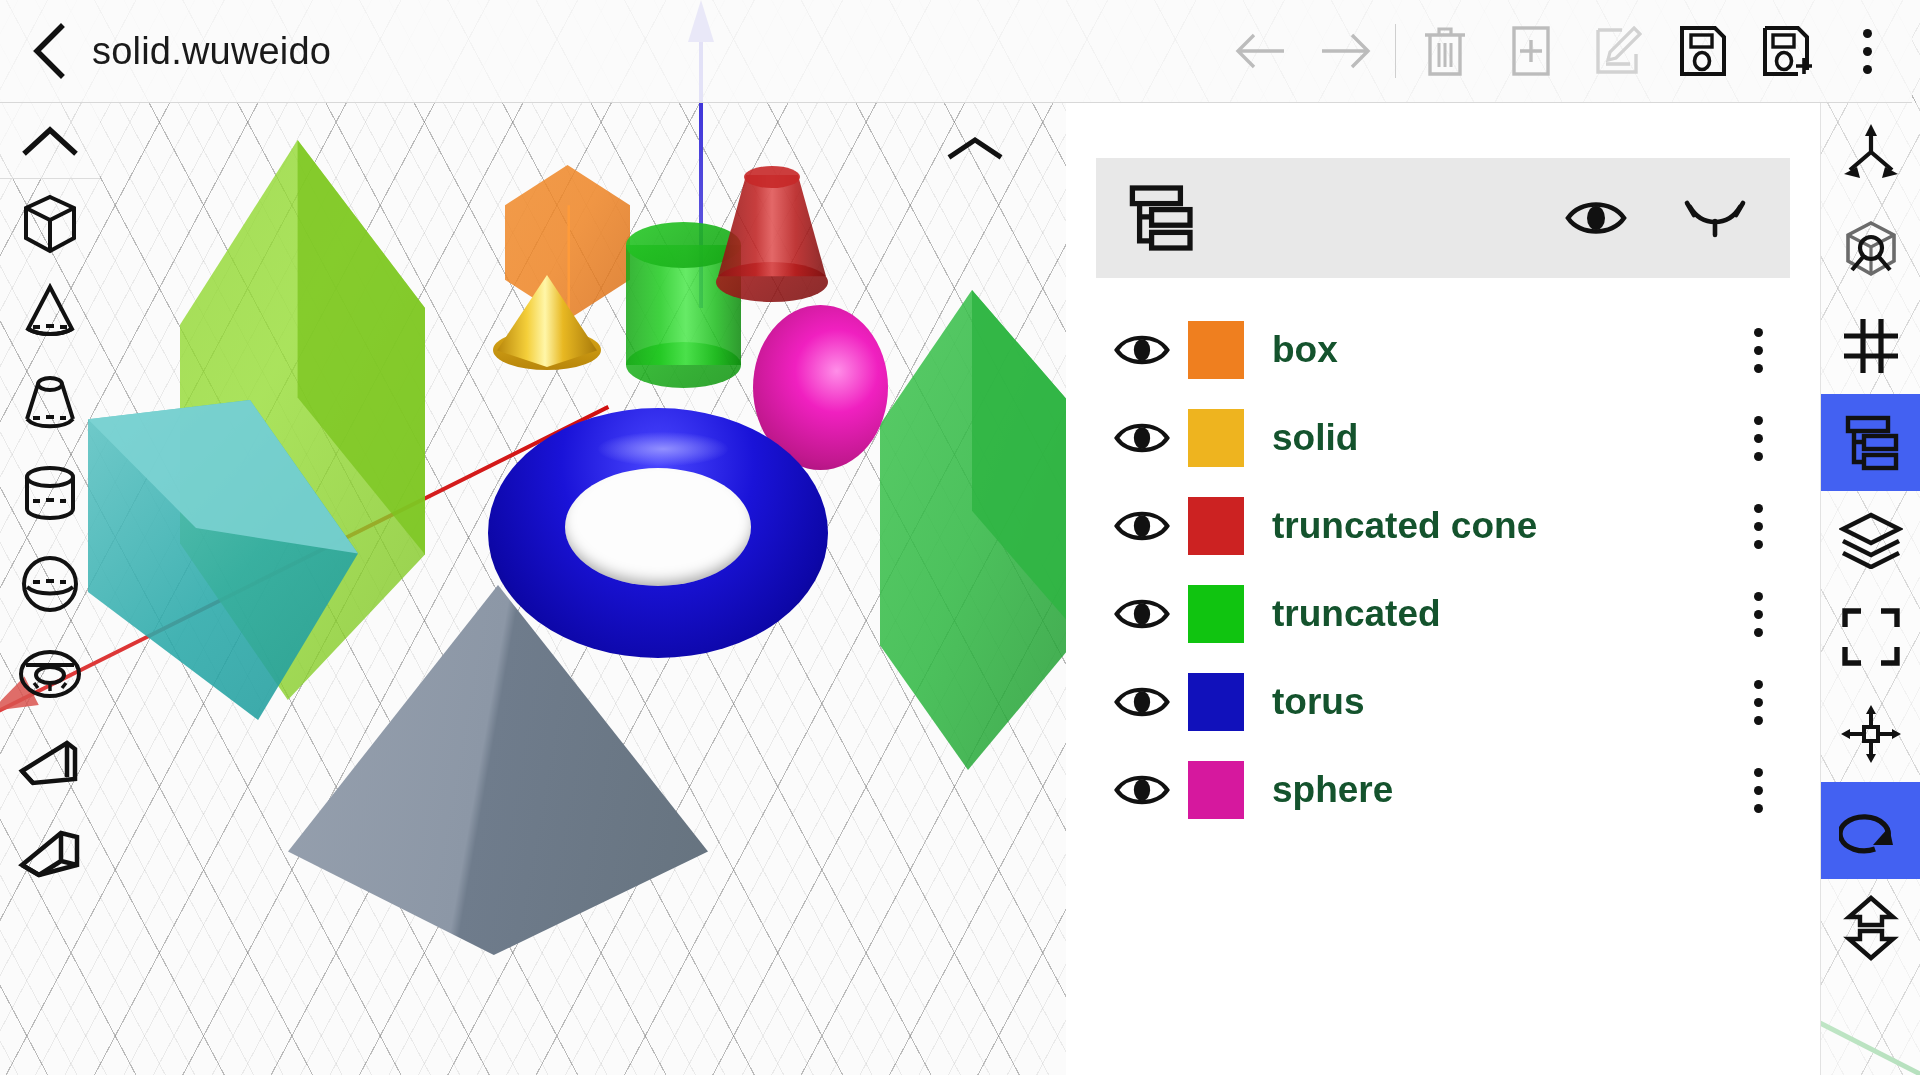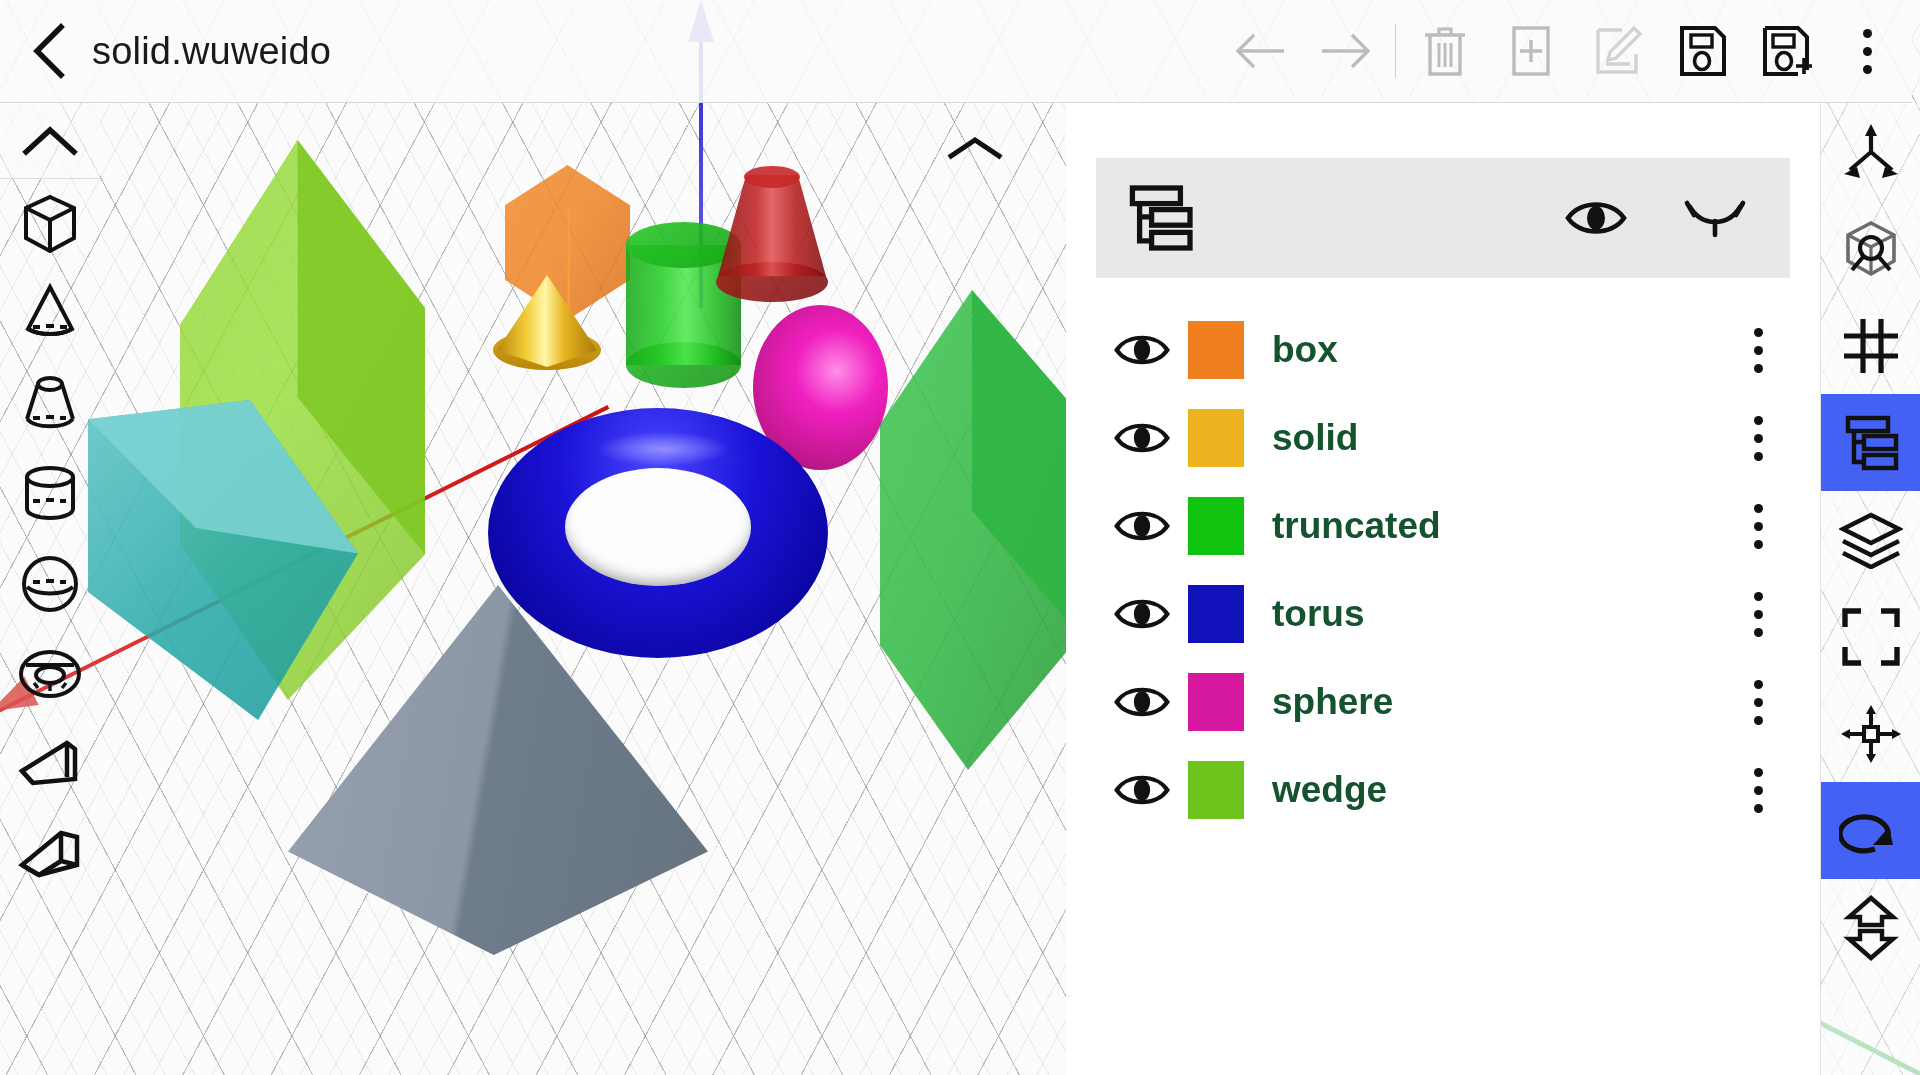--- a/index.html
+++ b/index.html
@@ -638,67 +638,67 @@
             <i></i>
           </div>
         </div>
         <div class="tree-row">
           <div class="eye">
             <svg width="58" height="42" viewBox="0 0 64 46">
               <path d="M4 23 C16 5 48 5 60 23 C48 41 16 41 4 23 Z" fill="none" stroke="#111" stroke-width="4.6"></path>
               <ellipse cx="32" cy="23" rx="9" ry="12" fill="#111"></ellipse>
             </svg>
           </div>
-          <div class="swatch" style="background: rgb(16, 196, 16);"></div>
-          <div class="name">truncated</div>
+          <div class="swatch" style="background: rgb(204, 34, 34);"></div>
+          <div class="name">truncated cone</div>
           <div class="row-dots">
             <i></i>
             <i></i>
             <i></i>
           </div>
         </div>
         <div class="tree-row">
           <div class="eye">
             <svg width="58" height="42" viewBox="0 0 64 46">
               <path d="M4 23 C16 5 48 5 60 23 C48 41 16 41 4 23 Z" fill="none" stroke="#111" stroke-width="4.6"></path>
               <ellipse cx="32" cy="23" rx="9" ry="12" fill="#111"></ellipse>
             </svg>
           </div>
-          <div class="swatch" style="background: rgb(17, 17, 187);"></div>
-          <div class="name">torus</div>
+          <div class="swatch" style="background: rgb(16, 196, 16);"></div>
+          <div class="name">truncated</div>
           <div class="row-dots">
             <i></i>
             <i></i>
             <i></i>
           </div>
         </div>
         <div class="tree-row">
           <div class="eye">
             <svg width="58" height="42" viewBox="0 0 64 46">
               <path d="M4 23 C16 5 48 5 60 23 C48 41 16 41 4 23 Z" fill="none" stroke="#111" stroke-width="4.6"></path>
               <ellipse cx="32" cy="23" rx="9" ry="12" fill="#111"></ellipse>
             </svg>
           </div>
-          <div class="swatch" style="background: rgb(214, 24, 158);"></div>
-          <div class="name">sphere</div>
+          <div class="swatch" style="background: rgb(17, 17, 187);"></div>
+          <div class="name">torus</div>
           <div class="row-dots">
             <i></i>
             <i></i>
             <i></i>
           </div>
         </div>
         <div class="tree-row">
           <div class="eye">
             <svg width="58" height="42" viewBox="0 0 64 46">
               <path d="M4 23 C16 5 48 5 60 23 C48 41 16 41 4 23 Z" fill="none" stroke="#111" stroke-width="4.6"></path>
               <ellipse cx="32" cy="23" rx="9" ry="12" fill="#111"></ellipse>
             </svg>
           </div>
-          <div class="swatch" style="background: rgb(110, 196, 26);"></div>
-          <div class="name">wedge</div>
+          <div class="swatch" style="background: rgb(214, 24, 158);"></div>
+          <div class="name">sphere</div>
           <div class="row-dots">
             <i></i>
             <i></i>
             <i></i>
           </div>
         </div>
       </div>
   </div>
 
 </div>

